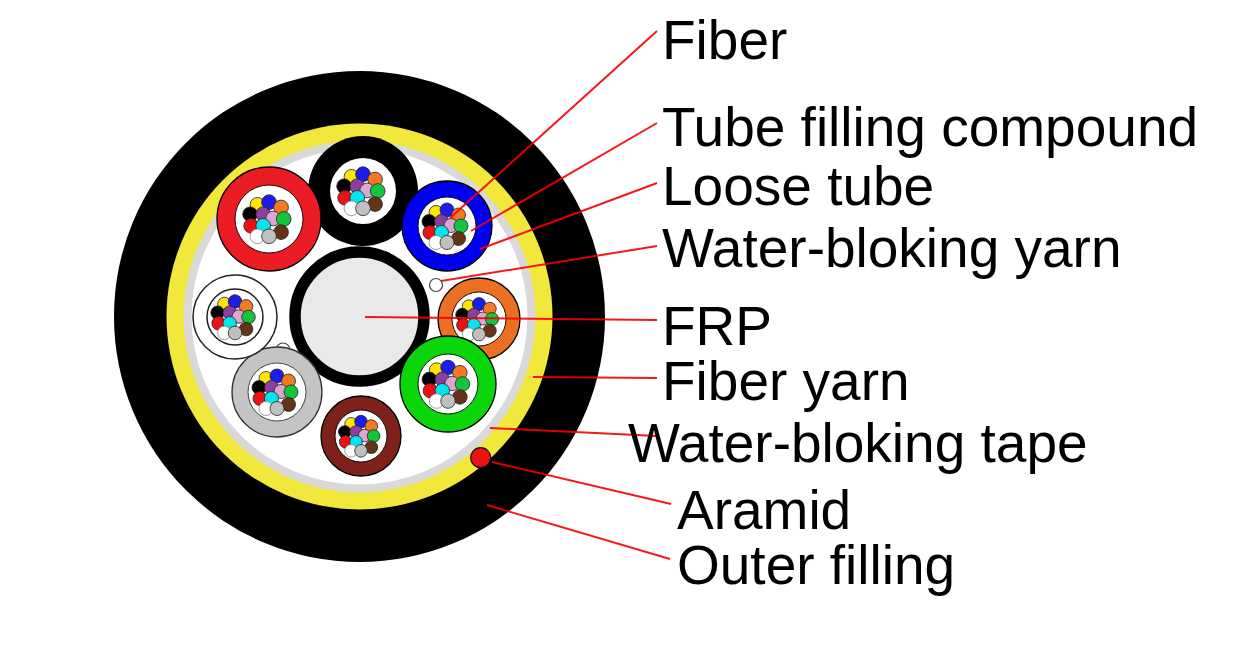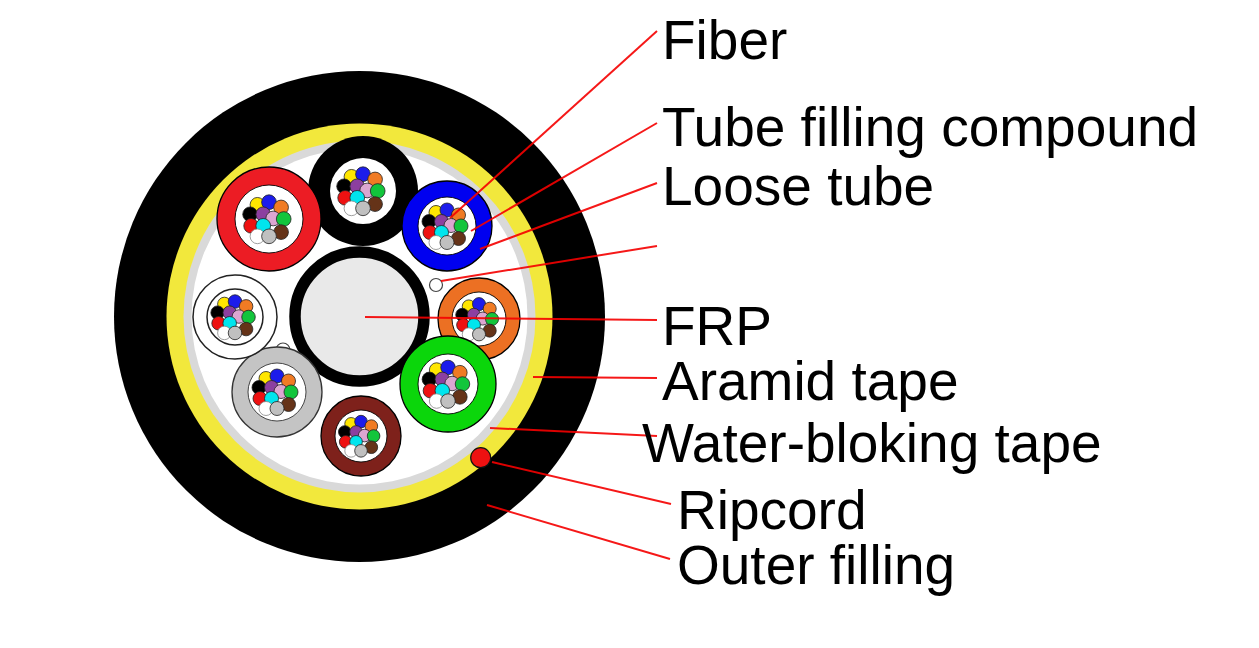--- a/index.html
+++ b/index.html
@@ -169,18 +169,19 @@
       <line x1="657" y1="320" x2="365" y2="317" stroke="#F50000" stroke-width="2" opacity="0.9"></line>
       <line x1="657" y1="378" x2="533" y2="377" stroke="#F50000" stroke-width="2" opacity="0.9"></line>
       <line x1="657" y1="436" x2="490" y2="428" stroke="#F50000" stroke-width="2" opacity="0.9"></line>
       <line x1="671" y1="504" x2="492" y2="462" stroke="#F50000" stroke-width="2" opacity="0.9"></line>
       <line x1="670" y1="559" x2="487" y2="505" stroke="#F50000" stroke-width="2" opacity="0.9"></line>
     </svg>
 
   <div class="dlabel" style="left:662px;top:13px">Fiber</div>
   <div class="dlabel" style="left:662px;top:159px">Loose tube</div>
   <div class="dlabel" style="left:662px;top:100px">Tube filling compound</div>
+  <div class="dlabel" style="left:662px;top:221px">Water-bloking yarn</div>
   <div class="dlabel" style="left:662px;top:299px">FRP</div>
-  <div class="dlabel" style="left:662px;top:354px">Aramid tape</div>
-  <div class="dlabel" style="left:642px;top:416px">Water-bloking tape</div>
-  <div class="dlabel" style="left:677px;top:483px">Ripcord</div>
+  <div class="dlabel" style="left:662px;top:354px">Fiber yarn</div>
+  <div class="dlabel" style="left:628px;top:416px">Water-bloking tape</div>
+  <div class="dlabel" style="left:677px;top:483px">Aramid</div>
   <div class="dlabel" style="left:677px;top:538px">Outer filling</div>
 </div>
 
 </body></html>

